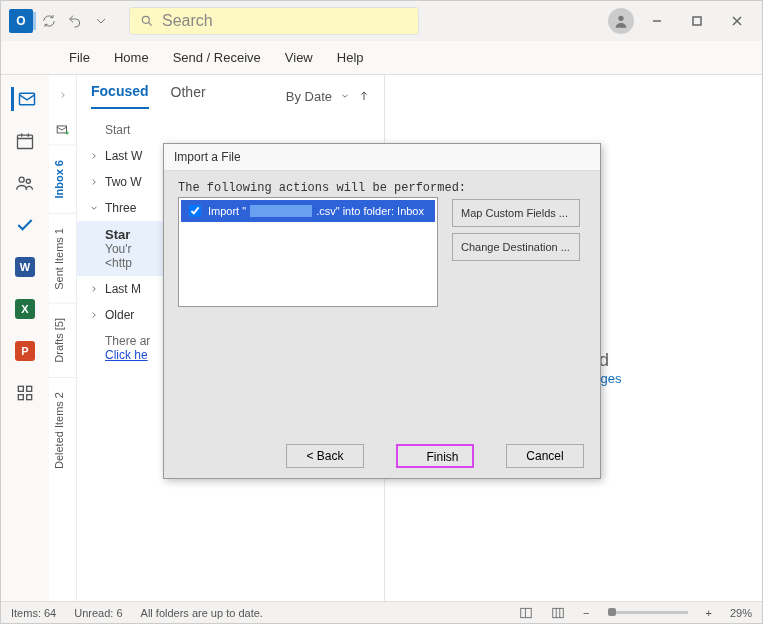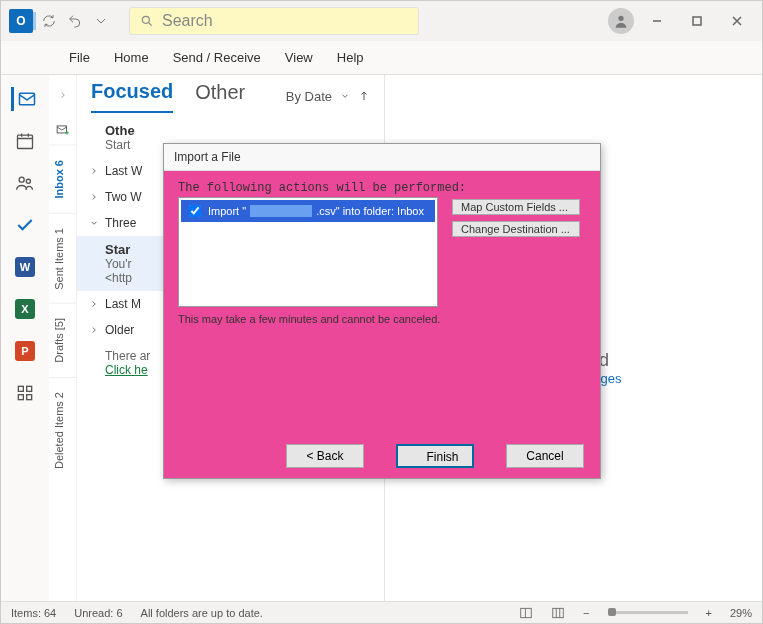--- a/index.html
+++ b/index.html
@@ -35,60 +35,60 @@
   .office { width:20px; height:20px; border-radius:3px; color:#fff; font-size:11px; font-weight:bold; display:flex; align-items:center; justify-content:center;}
 
   
   .vfolders { width:28px; background:#fff; border-right:1px solid #eee; display:flex; flex-direction:column; }
   .vfolders .vtab { flex:0 0 auto; writing-mode:vertical-rl; transform:rotate(180deg); font-size:11px; color:#555; padding:14px 4px; text-align:center; border-bottom:1px solid #eee;}
   .vfolders .vtab.active { color:#0f6cbd; font-weight:600;}
 
   
   .msgcol { width:308px; display:flex; flex-direction:column; border-right:1px solid #e5e5e5; position:relative;}
   .msgcol .tabs { display:flex; align-items:center; height:42px; padding:0 14px; gap:22px; }
-  .msgcol .tabs .tab { font-size:20px; color:#555; padding-bottom:8px;}
+  .msgcol .tabs .tab { font-size:14px; color:#555; padding-bottom:8px;}
   .msgcol .tabs .tab.active { color:#0f6cbd; border-bottom:2px solid #0f6cbd; font-weight:600;}
   .msgcol .tabs .right { margin-left:auto; display:flex; align-items:center; gap:8px; font-size:13px; color:#555;}
   .list { flex:1; overflow:hidden; }
   .group { font-size:12px; color:#333; padding:6px 12px; display:flex; align-items:center; gap:6px;}
   .group svg { width:10px; height:10px; stroke:#555; fill:none; stroke-width:2;}
   .msg-item { padding:6px 12px 6px 28px; font-size:13px; color:#333;}
   .msg-item .title { font-weight:600; font-size:13px;}
   .msg-item.sel { background:#e8f1fb; }
   .msg-item .sub { font-size:12px; color:#666;}
-  .msg-item .sub a{ color:#15803d;margin-top:36px;}
+  .msg-item .sub a{ color:#1d4ed8;margin-top:36px;}
 
   
   .reading { flex:1; display:flex; flex-direction:column; align-items:center; justify-content:center; color:#666; }
   .reading .msg { font-size:18px; color:#666;}
   .reading a { color:#0f6cbd; font-size:13px; text-decoration:none;}
 
   
   .status { height:22px; background:#f3f2f1; border-top:1px solid #e1dfdd; display:flex; align-items:center; font-size:11px; color:#555; padding:2px 10px; gap:18px;}
   .status .spacer{flex:1;}
   .status .ic{display:flex;align-items:center;gap:4px;}
   .status svg{width:14px;height:14px;stroke:#666;fill:none;stroke-width:1.5;}
   .zoom-track{width:80px;height:3px;background:#c8c8c8;position:relative;}
   .zoom-track::after{content:"";position:absolute;left:0;top:-3px;width:8px;height:8px;background:#888;border-radius:2px;}
 
   
   .overlay { position:absolute; left:0; top:0; right:0; bottom:0; }
-  .dialog { position:absolute; left:162px; top:142px; width:438px; height:336px; background:#ec4899; border:1px solid #999; box-shadow:2px 2px 8px rgba(0,0,0,.25); display:flex; flex-direction:column; }
+  .dialog { position:absolute; left:162px; top:142px; width:438px; height:336px; background:#e5e5e5; border:1px solid #999; box-shadow:2px 2px 8px rgba(0,0,0,.25); display:flex; flex-direction:column; }
   .dialog .dtitle { font-size:12px; color:#333; padding:6px 10px; border-bottom:1px solid #ddd; background:#f8f8f8;}
   .dialog .dbody { flex:1; padding:10px 14px; font-size:12px; color:#333; position:relative;}
   .dialog .instr { margin-bottom:2px;font-family:Liberation Mono, monospace;}
   .dialog .listbox { width:260px; height:110px; background:#fff; border:1px solid #9a9a9a; padding:2px;}
   .dialog .listrow { background:#2e62d9; color:#fff; font-size:11px; padding:2px 4px; display:flex; align-items:center; gap:4px;}
   .dialog .listrow input{width:12px;height:12px;}
   .dialog .right-buttons { position:absolute; left:288px; top:28px; display:flex; flex-direction:column; gap:6px;}
-  .dlgbtn { width:128px; height:16px; font-size:11px; background:#e6e6e6; border:1px solid #aaa; display:flex; align-items:center; padding:0 8px; cursor:pointer;}
+  .dlgbtn { width:128px; height:28px; font-size:11px; background:#e6e6e6; border:1px solid #aaa; display:flex; align-items:center; padding:0 8px; cursor:pointer;}
   .dialog .note { margin-top:6px; font-size:11px;}
   .dialog .dactions { display:flex; justify-content:flex-end; gap:32px; padding:10px 16px;}
   .actbtn { width:78px; height:24px; font-size:12px; background:#e6e6e6; border:1px solid #aaa; text-align:center; line-height:22px; cursor:pointer;}
-  .actbtn.primary { border:2px solid #0369a1;padding-left:15px;}
+  .actbtn.primary { border:2px solid #d946ef;padding-left:15px;}
 </style>
 </head>
 <body>
 
 <div class="app">
 
   <div class="titlebar">
     <div class="app-icon">O</div>
     <div class="tb-icon">
       <svg viewBox="0 0 24 24">
@@ -220,21 +220,20 @@
           <svg width="10" height="10" viewBox="0 0 24 24" fill="none" stroke="#555" stroke-width="2">
               <path d="M6 9l6 6 6-6"></path>
             </svg>
           <svg width="12" height="14" viewBox="0 0 24 24" fill="none" stroke="#555" stroke-width="2">
               <path d="M12 20V4M7 9l5-5 5 5"></path>
             </svg>
         </div>
       </div>
       <div class="list">
         <div class="msg-item">
-          <div class="title">Othe</div>
           <div class="sub">Start</div>
         </div>
         <div class="group">
             <svg viewBox="0 0 24 24">
               <path d="M9 6l6 6-6 6"></path>
             </svg>
             <span>Last W</span>
           </div>
         <div class="group">
             <svg viewBox="0 0 24 24">
@@ -316,21 +315,20 @@
             <input type="checkbox" checked="" style="">
             <span>Import "</span>
             <span style="background:#6aa0f0;color:#6aa0f0;padding:0 20px;">xxxx</span>
             <span>.csv" into folder: Inbox</span>
           </div>
         </div>
         <div class="right-buttons">
           <div class="dlgbtn">Map Custom Fields ...</div>
           <div class="dlgbtn">Change Destination ...</div>
         </div>
-        <div class="note">This may take a few minutes and cannot be canceled.</div>
       </div>
       <div class="dactions">
         <div class="actbtn">&lt; Back</div>
         <div class="actbtn primary">Finish</div>
         <div class="actbtn">Cancel</div>
       </div>
     </div>
   </div>
 
 </div>

